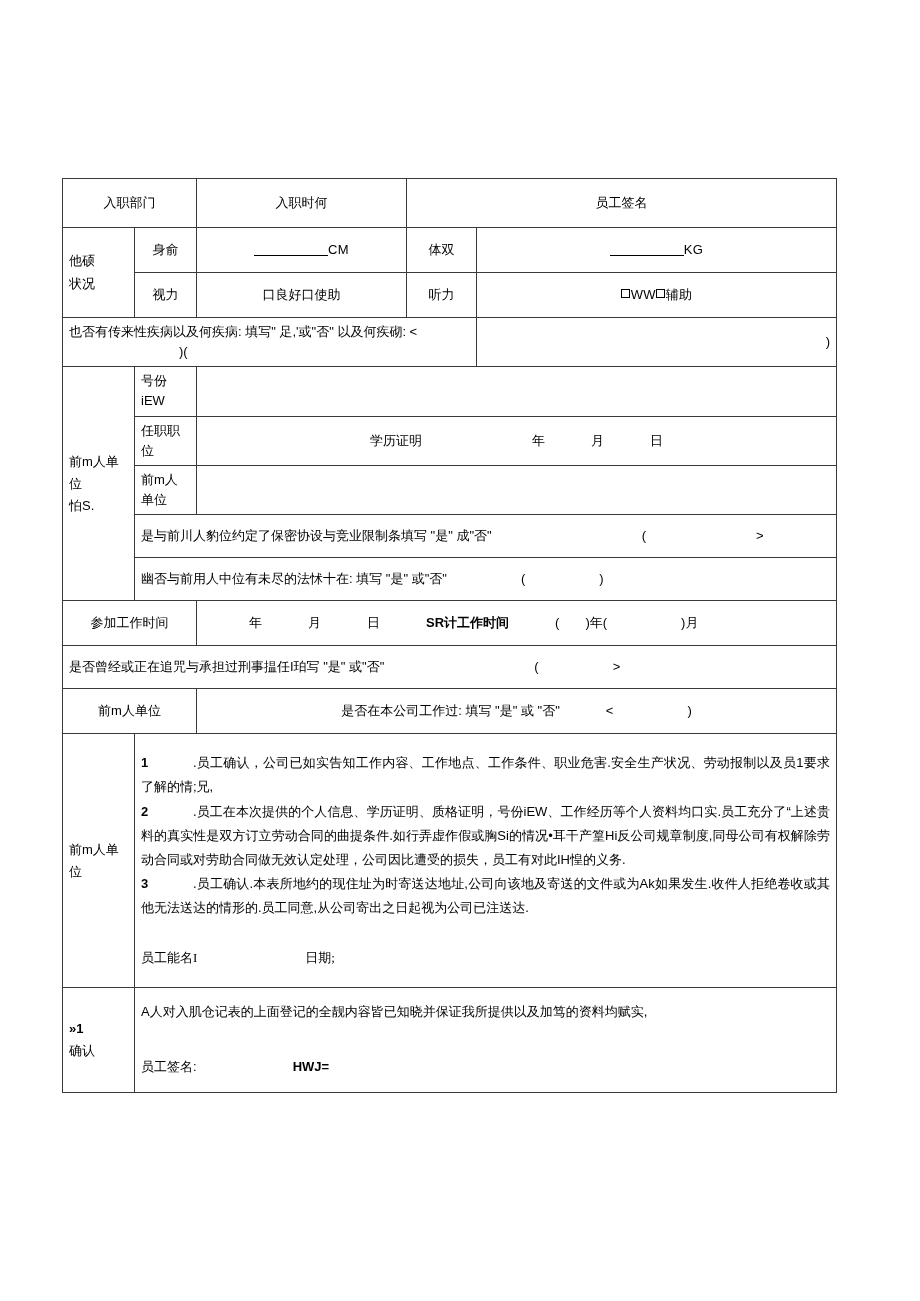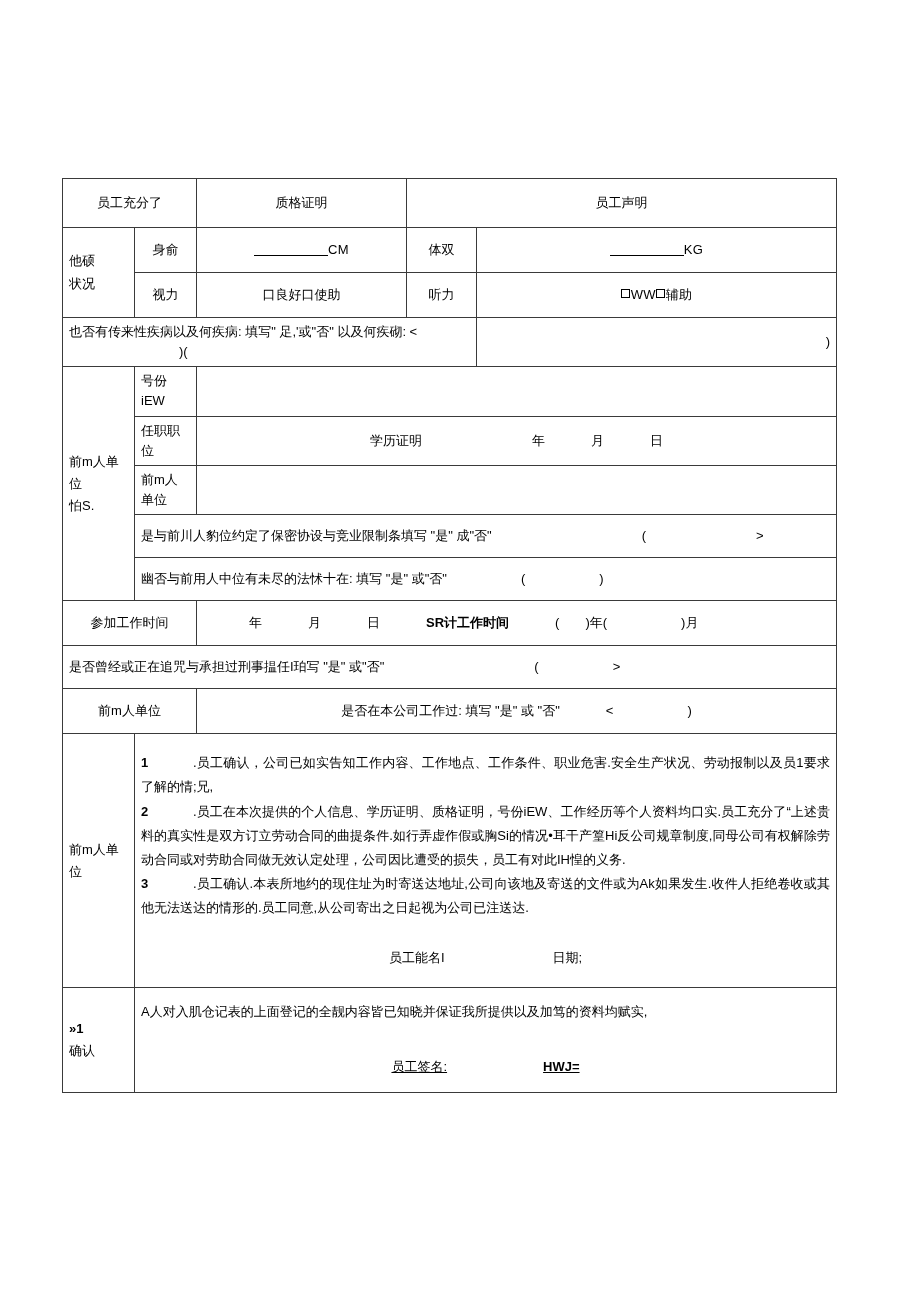--- a/index.html
+++ b/index.html
@@ -94,35 +94,34 @@
   .decl-num {
     font-weight: bold;
     display: inline-block;
     width: 52px;
   }
 
   .decl-para { margin: 0 0 0 0; }
 
   .sig-line {
     margin-top: 26px;
-    text-align: center;
-    font-size: 13px;
+    font-size: 13px;
+    font-family: Liberation Serif, serif;
   }
   .sig-line .gap { display: inline-block; width: 108px; }
 
   .confirm-cell {
     vertical-align: top;
     padding: 8px 8px;
     line-height: 1.9;
     font-size: 12.5px;
   }
   .confirm-sig {
     margin-top: 30px;
-    text-align: center;
-    text-decoration: underline;
+    text-align: left;
   }
   .confirm-sig .gap { display: inline-block; width: 96px; }
 
   .bold { font-weight: bold; }
 </style>
 </head>
 <body>
 
 <div class="page">
 
@@ -130,23 +129,23 @@
     <colgroup>
       <col style="width:72px">
       <col style="width:62px">
       <col style="width:210px">
       <col style="width:70px">
       <col style="width:360px">
     </colgroup>
     <tbody>
 
       <tr class="row-h-header">
-        <td class="c-center" colspan="2">员工充分了</td>
-        <td class="c-center">质格证明</td>
-        <td class="c-center" colspan="2">员工声明</td>
+        <td class="c-center" colspan="2">入职部门</td>
+        <td class="c-center">入职时何</td>
+        <td class="c-center" colspan="2">员工签名</td>
       </tr>
 
       <tr class="row-h-std">
         <td class="lbl-vert" rowspan="2">
           <span>他硕</span><br>
           <span>状况</span>
         </td>
         <td class="c-center">身俞</td>
         <td class="c-center">
           <span class="underline-blank"></span><span class="unit-bold">CM</span>

